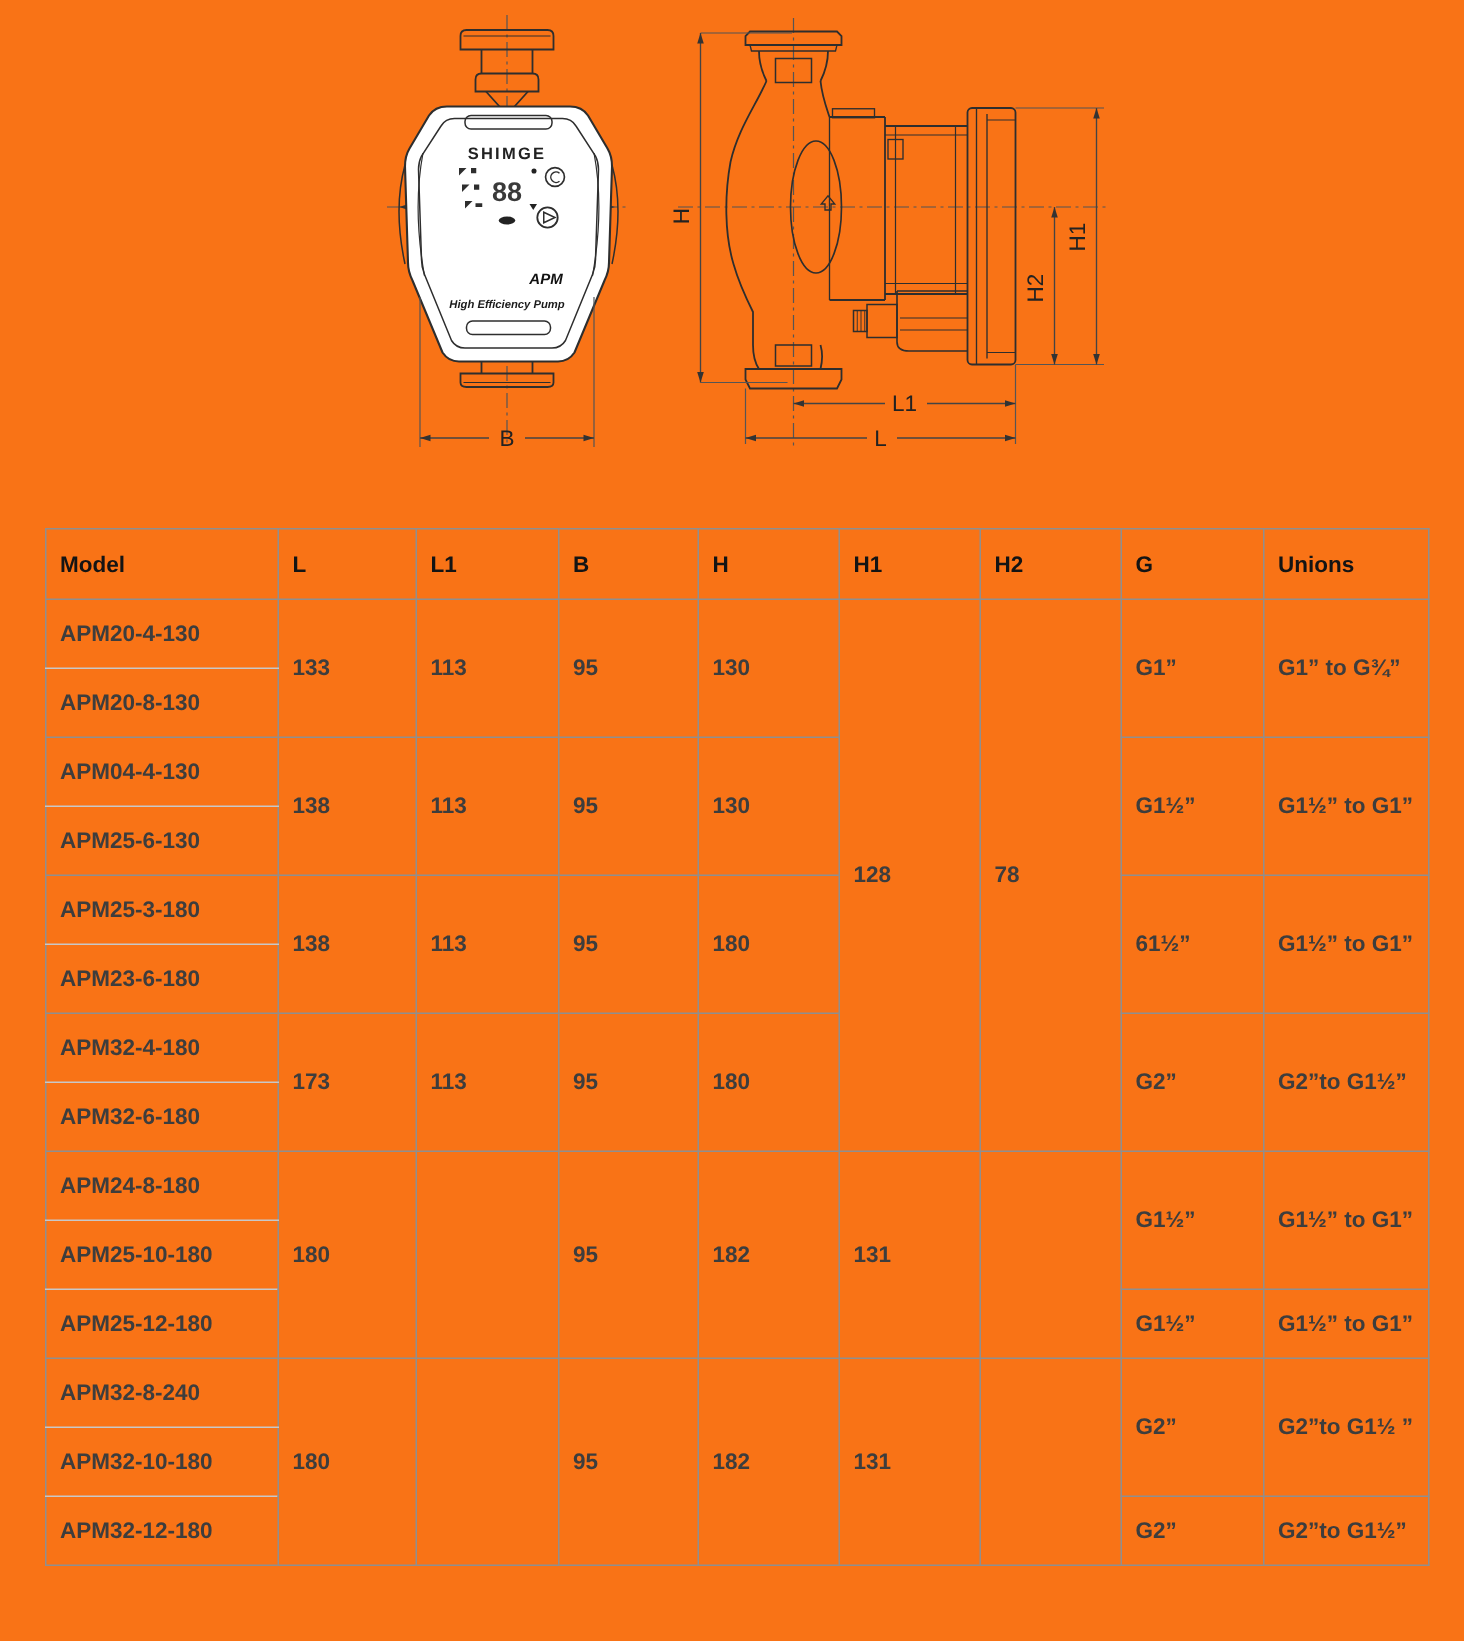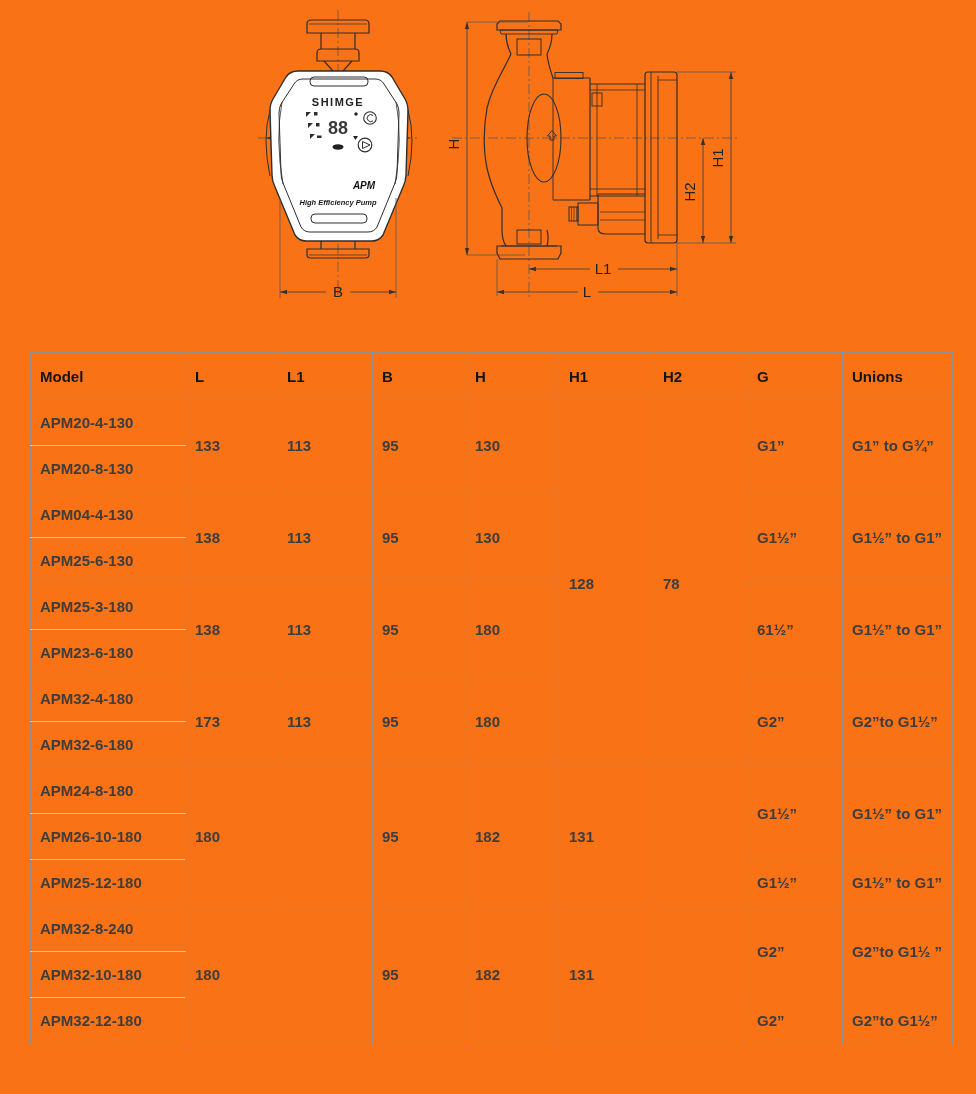--- a/index.html
+++ b/index.html
@@ -272,21 +272,21 @@
           <td rowspan="3">180</td>
           <td rowspan="3"></td>
           <td rowspan="3">95</td>
           <td rowspan="3">182</td>
           <td rowspan="3">131</td>
           <td rowspan="3"></td>
           <td rowspan="2">G1½”</td>
           <td rowspan="2">G1½” to G1”</td>
         </tr>
         <tr>
-          <td class="lb">APM26-10-180</td>
+          <td class="lb">APM25-10-180</td>
         </tr>
         <tr>
           <td>APM25-12-180</td>
           <td>G1½”</td>
           <td>G1½” to G1”</td>
         </tr>
         <tr>
           <td class="lb">APM32-8-240</td>
           <td rowspan="3">180</td>
           <td rowspan="3"></td>

